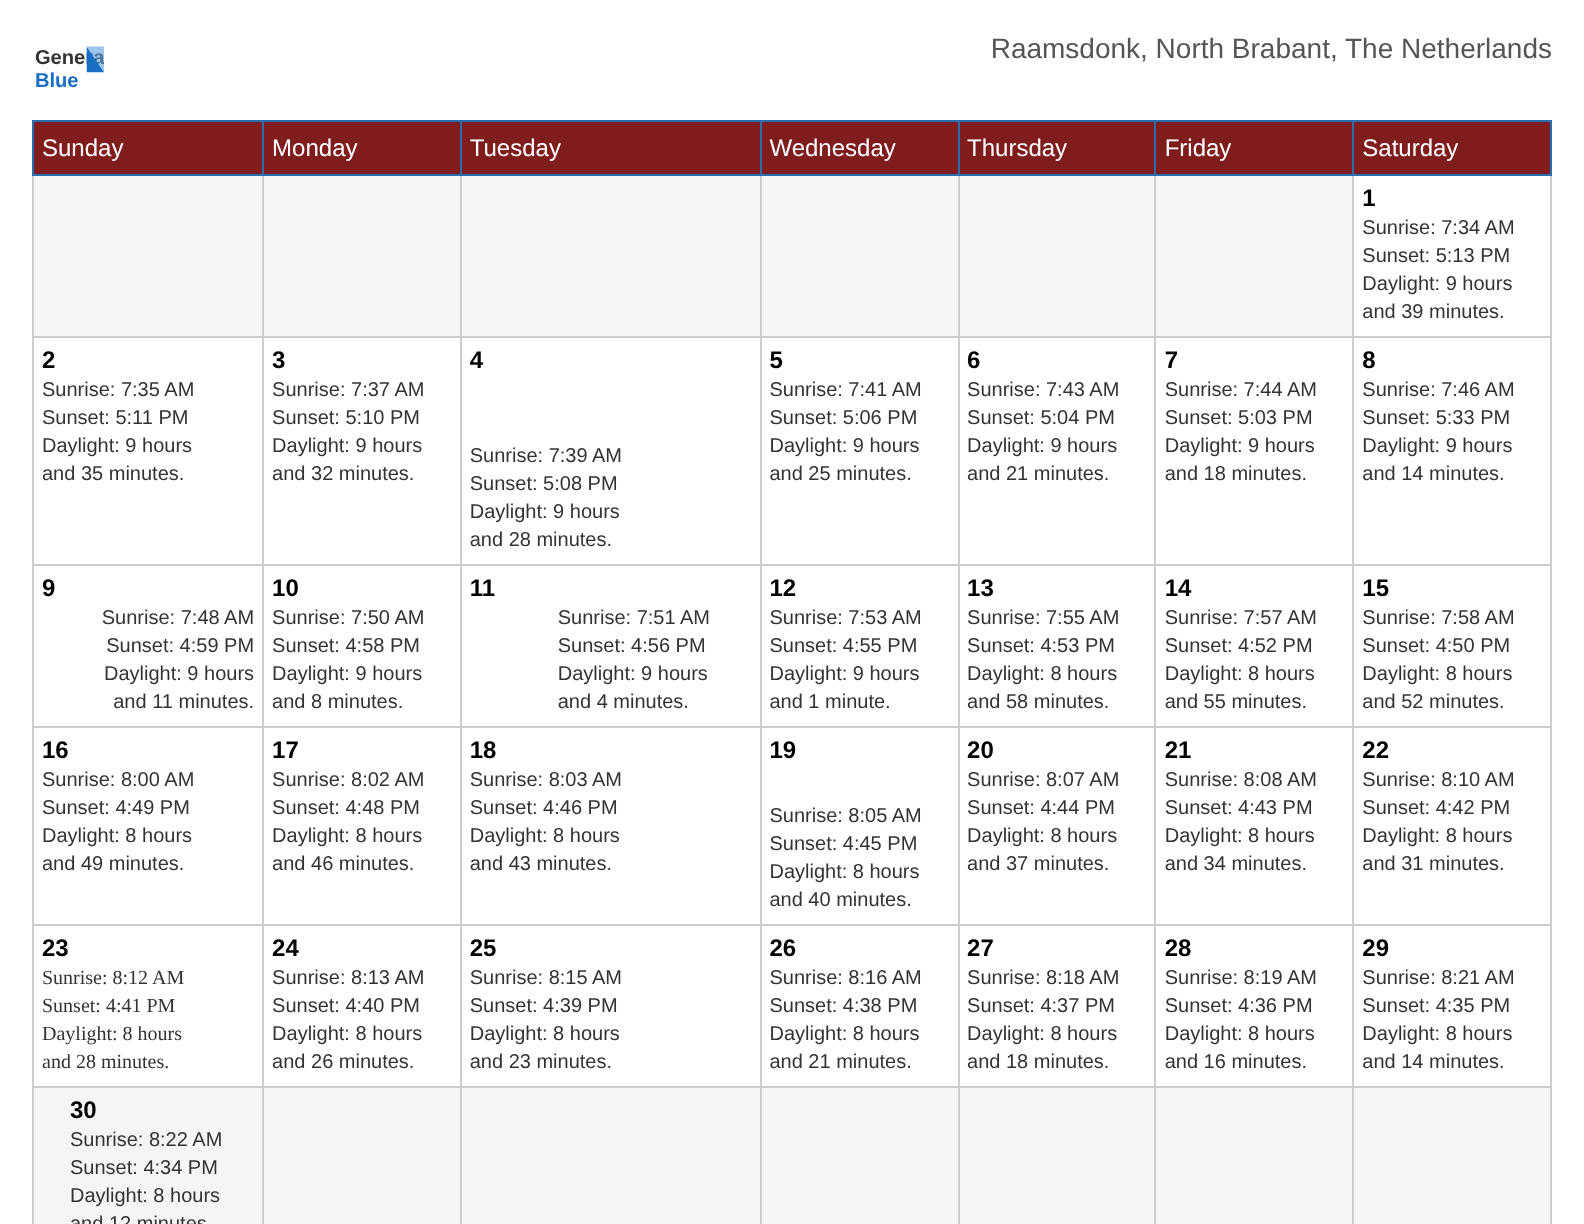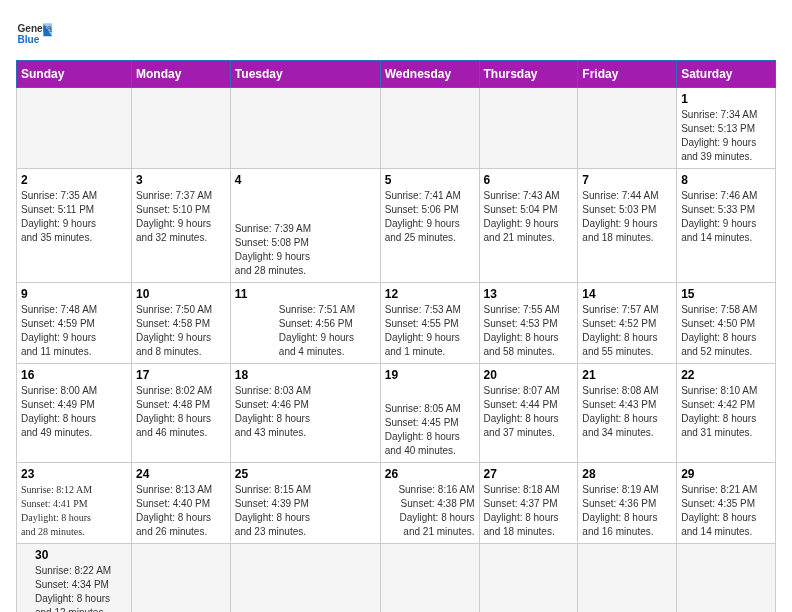--- a/index.html
+++ b/index.html
@@ -36,26 +36,26 @@
     .calendar-subtitle {
       font-size: 14px;
       color: #555;
     }
     table {
       width: 100%;
       border-collapse: collapse;
       font-size: 11px;
     }
     thead tr th {
-      background-color: #a21caf;
+      background-color: #7f1d1d;
       color: #fff;
       padding: 6px 4px;
       text-align: left;
       font-size: 12px;
-      font-weight: bold;
+      font-weight: normal;
       border: 1px solid #2a6db5;
     }
     tbody tr td {
       border: 1px solid #ccc;
       vertical-align: top;
       padding: 4px;
       min-height: 70px;
       height: 80px;
       background: #fff;
     }
@@ -84,20 +84,21 @@
 <div class="header-area">
   <div class="logo">
     <svg class="logo-icon" viewBox="0 0 50 50" xmlns="http://www.w3.org/2000/svg">
       <text x="2" y="22" font-size="14" font-weight="bold" fill="#333" font-family="Arial">General</text>
       <text x="2" y="38" font-size="14" font-weight="bold" fill="#1a6fc4" font-family="Arial">Blue</text>
       <polygon points="38,10 50,28 38,28" fill="#1a6fc4"></polygon>
       <polygon points="38,10 50,10 50,28" fill="#5aa0e0" opacity="0.6"></polygon>
     </svg>
   </div>
   <div class="title-area">
+    <div class="calendar-subtitle">Raamsdonk, North Brabant, The Netherlands</div>
   </div>
 </div>
 
 <table>
   <thead>
     <tr>
     <th>Sunday</th>
         <th>Monday</th>
         <th>Tuesday</th>
         <th>Wednesday</th>
@@ -169,21 +170,21 @@
           <span class="day-number">8</span>
           <div class="day-info" style="white-space: pre-line;">Sunrise: 7:46 AM
 Sunset: 5:33 PM
 Daylight: 9 hours
 and 14 minutes.</div>
         </td>
       </tr>
       <tr>
         <td>
           <span class="day-number">9</span>
-          <div class="day-info" style="white-space: pre-line;">Sunrise: 7:48 AM
+          <div class="day-info" style="white-space: pre-line; text-align: right;">Sunrise: 7:48 AM
 Sunset: 4:59 PM
 Daylight: 9 hours
 and 11 minutes.</div>
         </td>
         <td>
           <span class="day-number">10</span>
           <div class="day-info" style="white-space: pre-line;">Sunrise: 7:50 AM
 Sunset: 4:58 PM
 Daylight: 9 hours
 and 8 minutes.</div>
@@ -292,21 +293,21 @@
         </td>
         <td>
           <span class="day-number">25</span>
           <div class="day-info" style="white-space: pre-line;">Sunrise: 8:15 AM
 Sunset: 4:39 PM
 Daylight: 8 hours
 and 23 minutes.</div>
         </td>
         <td>
           <span class="day-number">26</span>
-          <div class="day-info" style="white-space: pre-line; text-align: right;">Sunrise: 8:16 AM
+          <div class="day-info" style="white-space: pre-line;">Sunrise: 8:16 AM
 Sunset: 4:38 PM
 Daylight: 8 hours
 and 21 minutes.</div>
         </td>
         <td>
           <span class="day-number">27</span>
           <div class="day-info" style="white-space: pre-line;">Sunrise: 8:18 AM
 Sunset: 4:37 PM
 Daylight: 8 hours
 and 18 minutes.</div>

